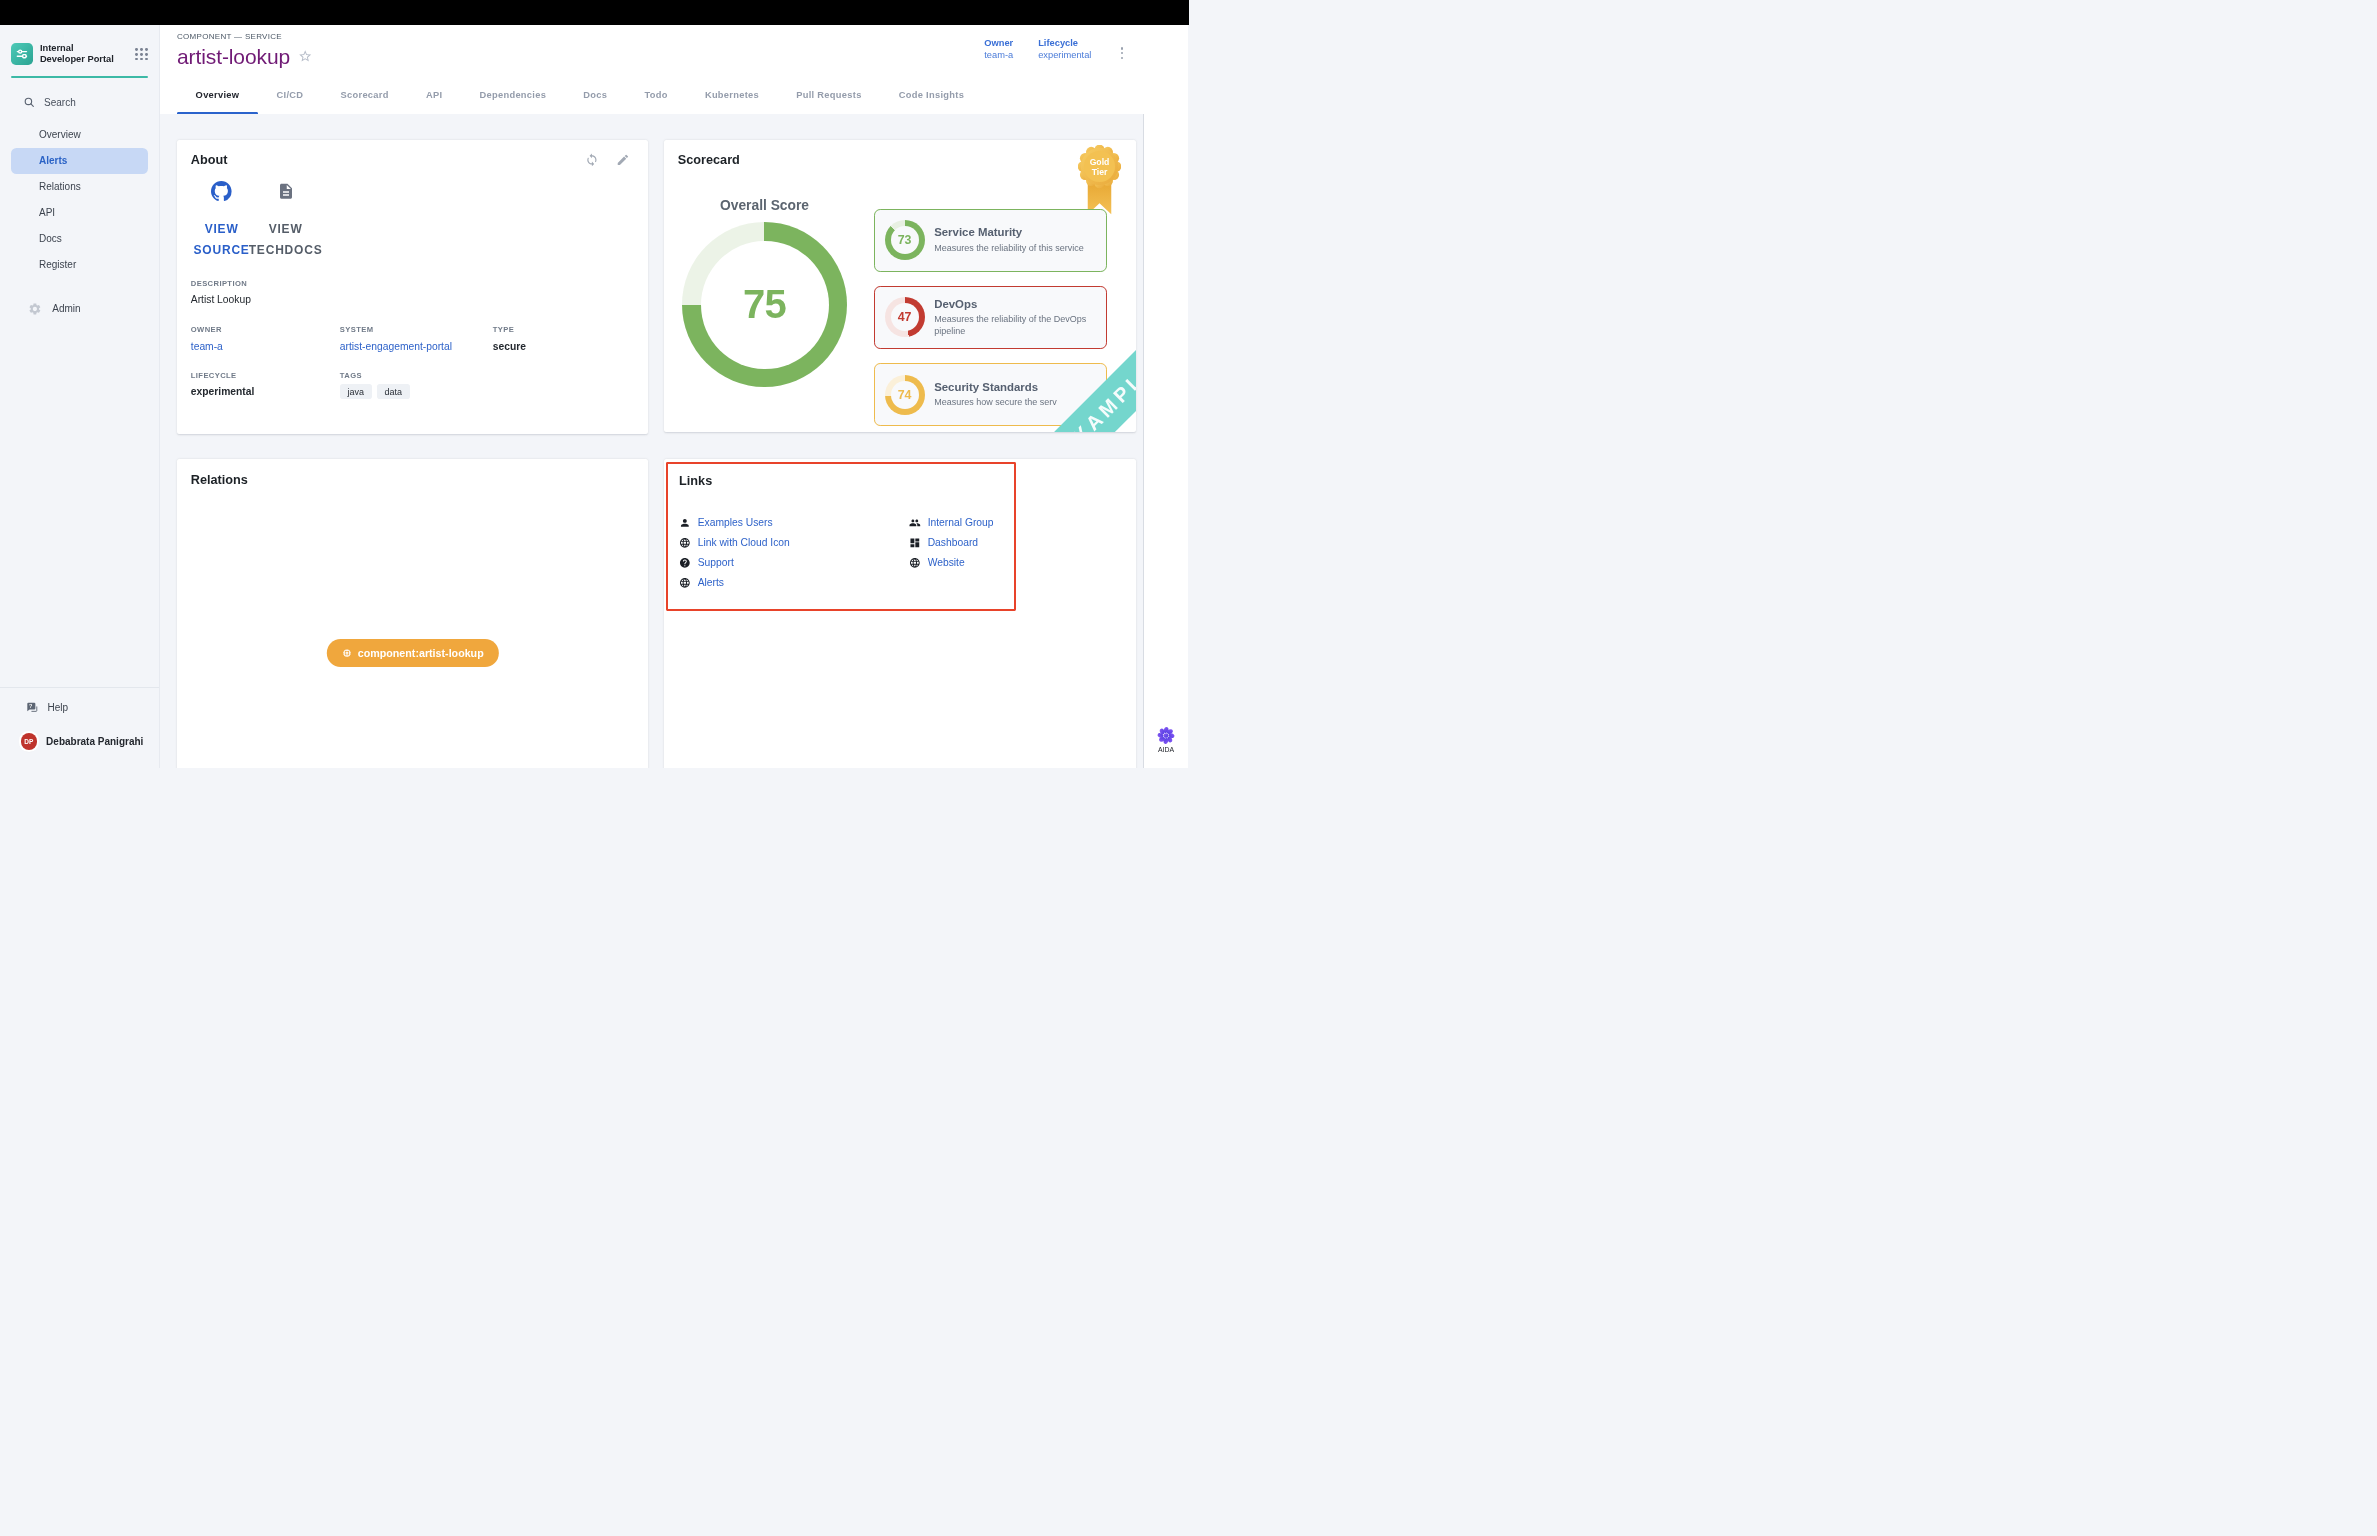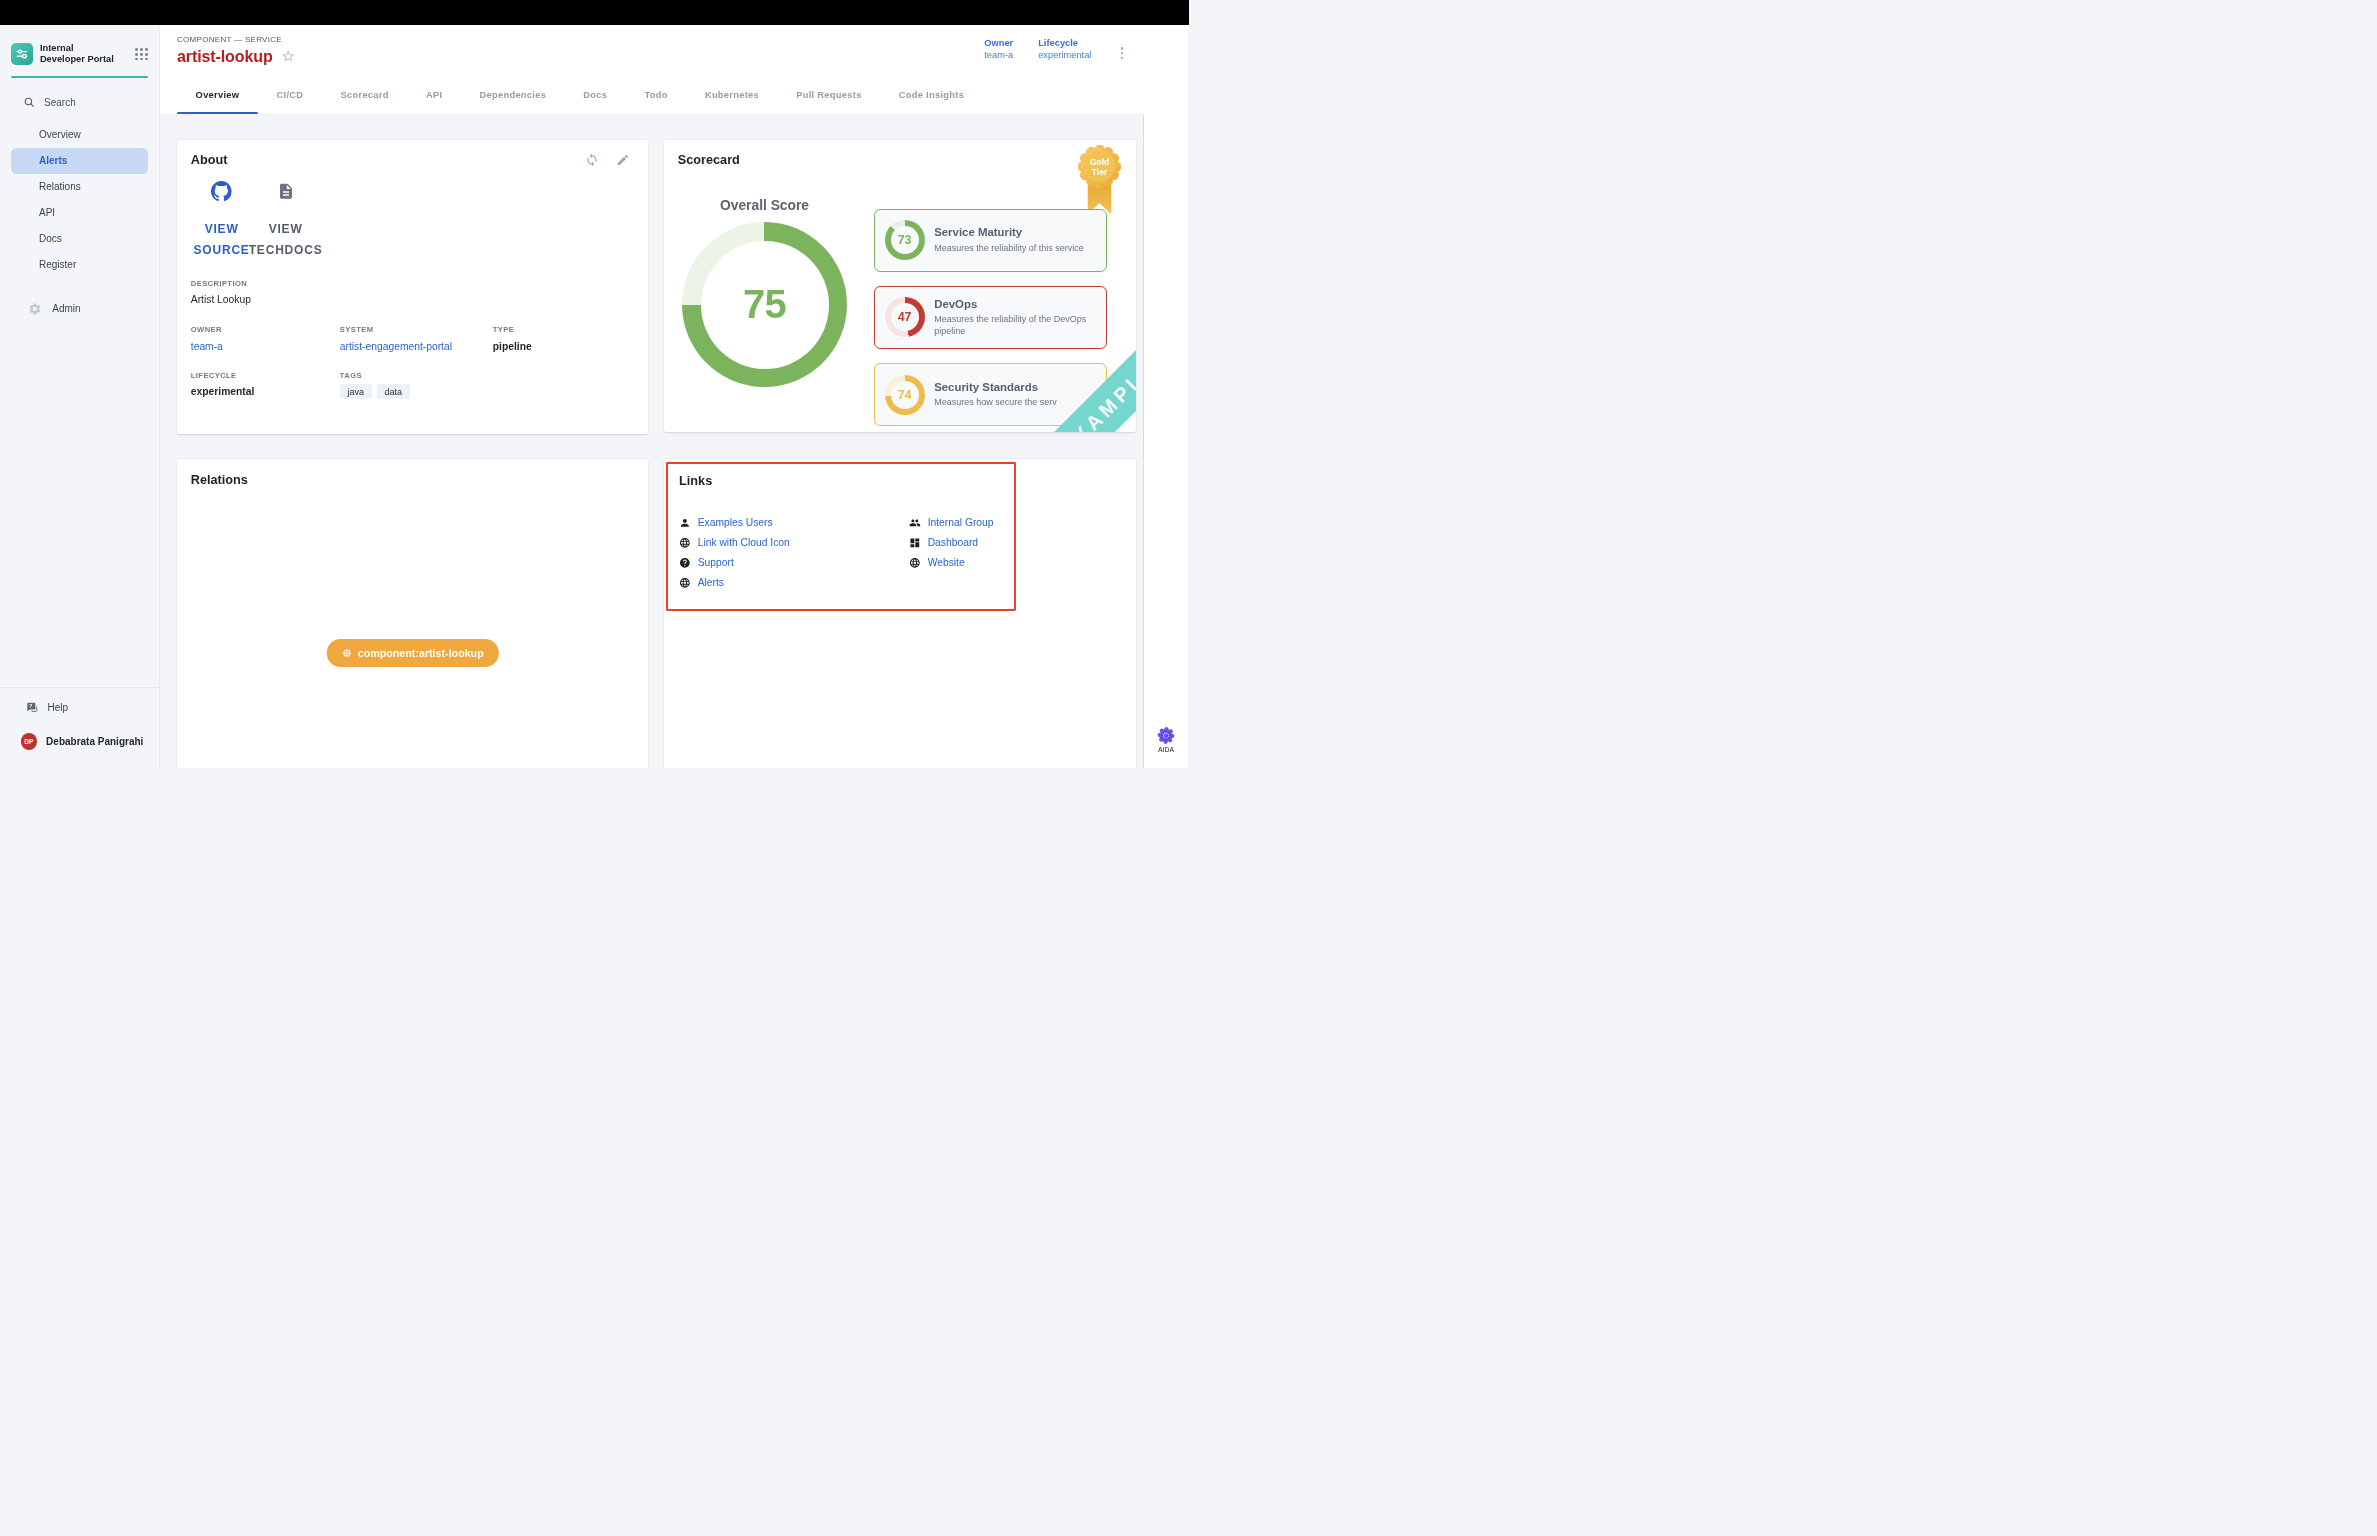--- a/index.html
+++ b/index.html
@@ -34,21 +34,21 @@
   .avatar { width:16.5px; height:16.5px; border-radius:50%; background:#bf332c; color:#fff; font-size:6.5px;
     font-weight:700; display:grid; place-items:center; box-shadow:0 0 0 2.1px #fff,0 0.7px 2.1px rgba(0,0,0,.25); margin-left:9.6px; }
   .user-name { font-size:10px; font-weight:600; color:#23272e; margin-left:9px; }
 
   
   .page-header { position:absolute; left:160px; top:25px; width:1028px; height:51px; background:#fff;
     display:flex; align-items:center; }
   .title-block { margin-left:17px; }
   .breadcrumb { font-size:8px; letter-spacing:0.3px; color:#4c5866; margin-bottom:3.4px; }
   .title-line { display:flex; align-items:center; gap:8.3px; }
-  .page-title { font-size:16px; font-weight:700; color:#b91c1c; letter-spacing:-0.1px; }
+  .page-title { font-size:21px; font-weight:400; color:#701a75; letter-spacing:-0.1px; }
   .hdr-right { margin-left:auto; display:flex; align-items:flex-start; margin-right:61px; gap:25px; }
   .hdr-chip { display:flex; flex-direction:column; gap:2.1px; cursor:pointer; }
   .hdr-chip .lbl { font-size:9.3px; font-weight:700; color:#3a6fd6; }
   .hdr-chip .val { font-size:9.3px; color:#4a7bd8; }
   .kebab { display:flex; flex-direction:column; gap:2.4px; padding:4.1px; margin-top:5.5px; cursor:pointer; }
   .kebab i { width:2.4px; height:2.4px; border-radius:50%; background:#99a1ae; }
 
   
   .tabs { position:absolute; left:160px; top:76px; width:1028px; height:39px; background:#fff;
     border-bottom:0.7px solid #e8ebf0; display:flex; align-items:stretch; padding-left:17px; }
@@ -338,21 +338,21 @@
           <div>
             <div class="f-label">OWNER</div>
             <div class="f-value f-link">team-a</div>
           </div>
           <div>
             <div class="f-label">SYSTEM</div>
             <div class="f-value f-link">artist-engagement-portal</div>
           </div>
           <div>
             <div class="f-label">TYPE</div>
-            <div class="f-value f-strong">pipeline</div>
+            <div class="f-value f-strong">secure</div>
           </div>
           <div>
             <div class="f-label">LIFECYCLE</div>
             <div class="f-value f-strong">experimental</div>
           </div>
           <div>
             <div class="f-label">TAGS</div>
             <div class="tag-chips">
               <span class="chip">java</span>
               <span class="chip">data</span>

